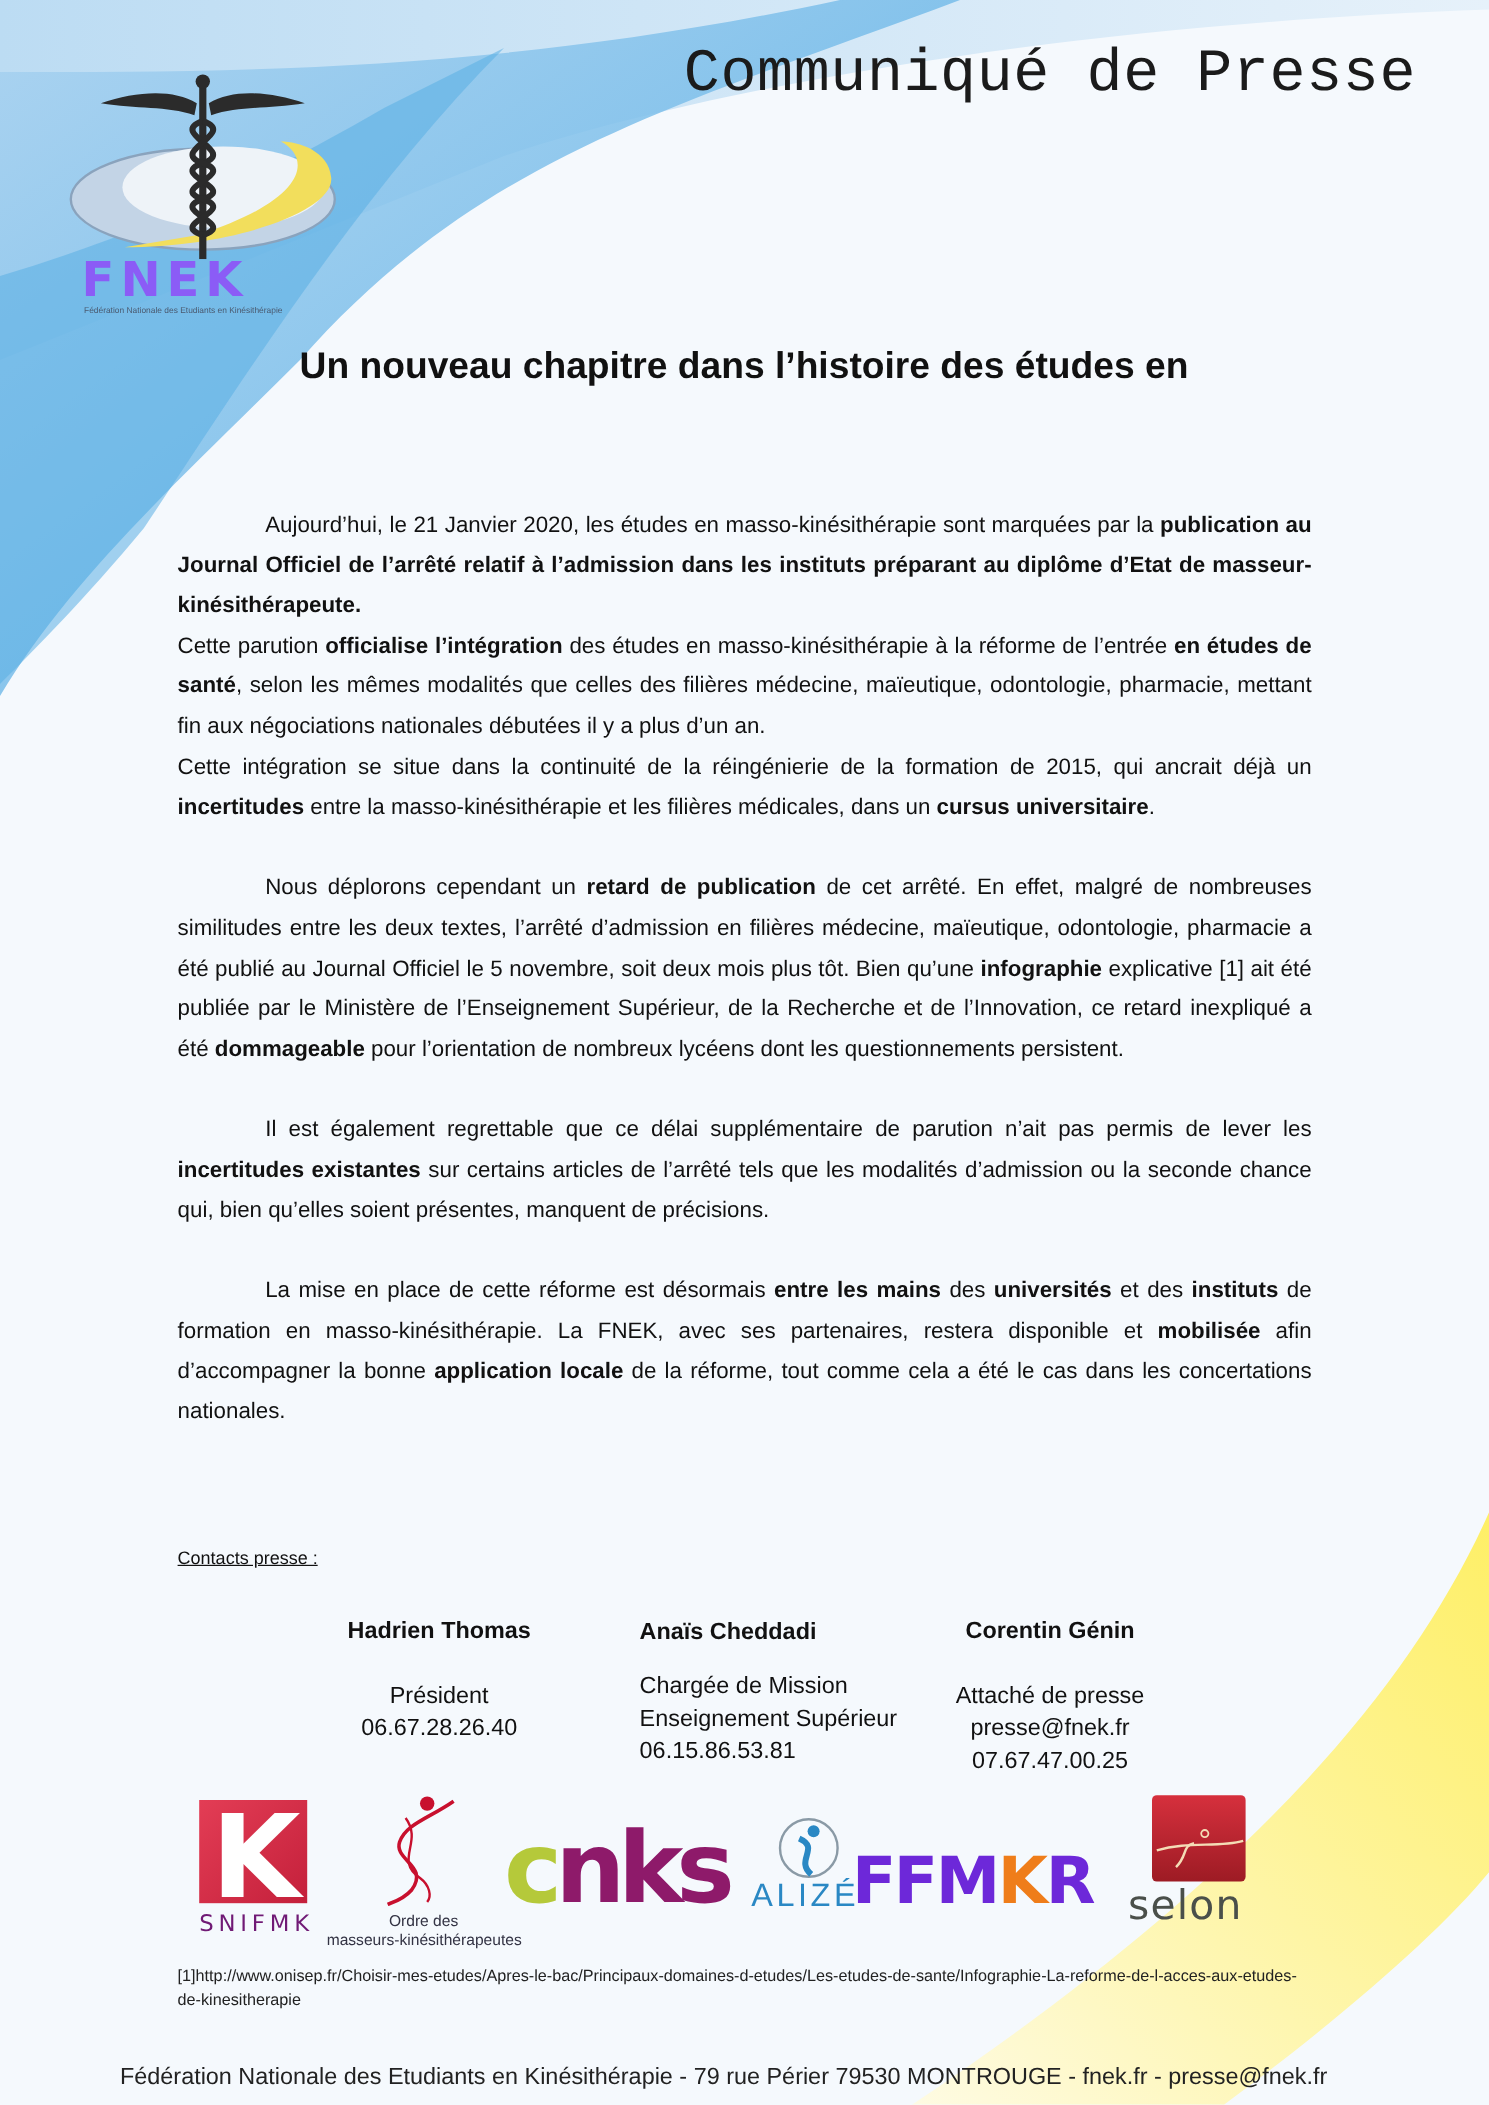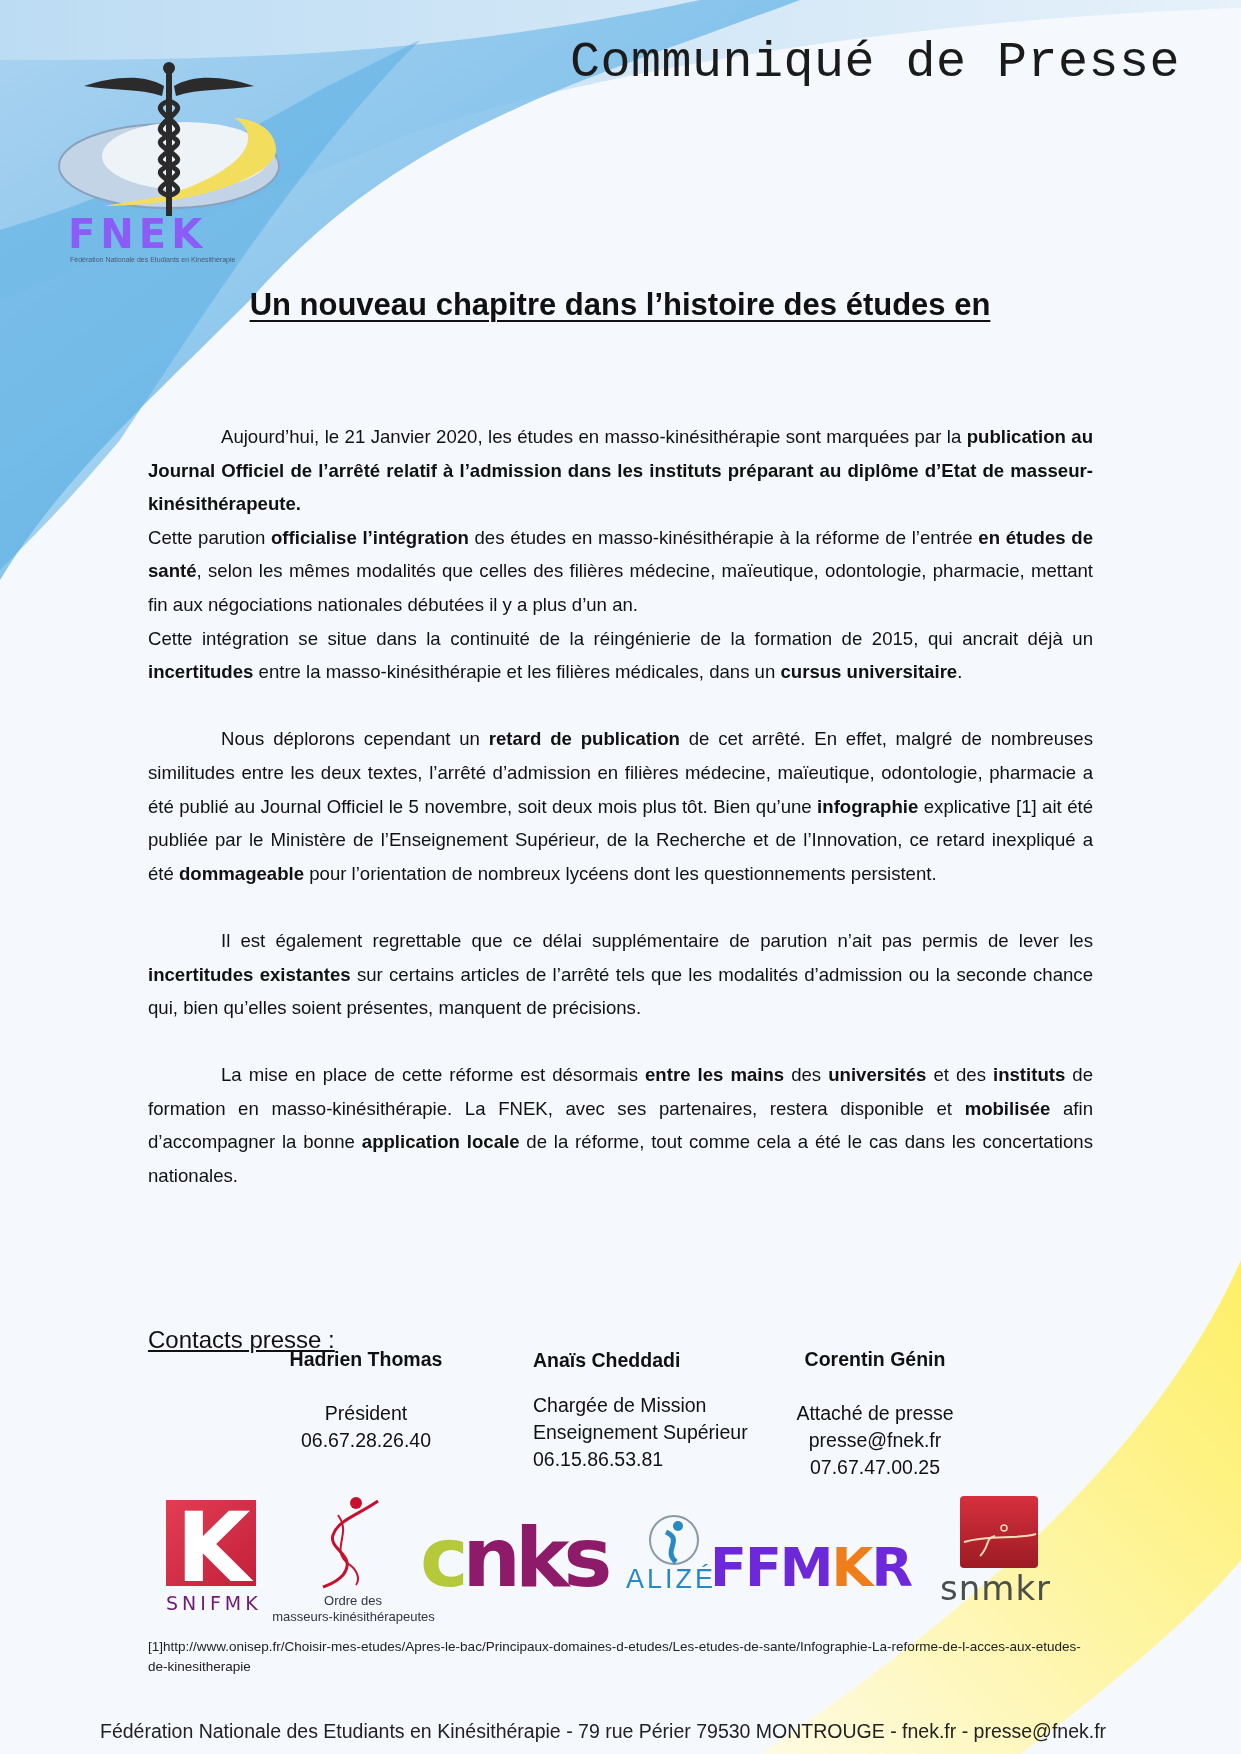--- a/index.html
+++ b/index.html
@@ -25,34 +25,34 @@
   }
   #logo .fnek-sub {
     position:absolute; left:26px; top:200px; font-size:7px; color:#4a5a70; white-space:nowrap;
   }
 
   
   #title {
     left:150px; top:278px; width:940px; text-align:center;
     font-weight:bold; font-size:31px; line-height:54px;
   }
-  #title span { text-decoration:underline; text-underline-offset:5px; text-decoration-thickness:2px; }
+  #title span { text-underline-offset:5px; text-decoration-thickness:2px; }
 
   
   #body {
     left:148px; top:420px; width:945px;
     font-size:18.6px; line-height:33.6px; text-align:justify;
   }
   #body p { margin:0; }
   #body p.indent { text-indent:73px; }
   #body .gap { height:33.6px; }
   #body b { font-weight:bold; }
 
   #contacts-label {
-    left:148px; top:1326px; font-size:24px; text-decoration:underline;
+    left:148px; top:1290px; font-size:15px; text-decoration:underline;
   }
 
   .contact { position:absolute; z-index:1; font-size:19.5px; line-height:27px; }
   .contact .name { font-weight:bold; font-size:19.5px; }
   .contact.c1 { left:256px; top:1346px; width:220px; text-align:center; }
   .contact.c2 { left:533px; top:1347px; width:250px; text-align:left; }
   .contact.c3 { left:770px; top:1346px; width:210px; text-align:center; }
 
   
   .logo-box { position:absolute; z-index:1; }
@@ -205,18 +205,18 @@
 </div>
 
 <div id="snmkr" class="logo-box">
   <div class="sq">
     <svg width="78" height="72" viewBox="0 0 78 72">
       <path d="M4,46 C30,38 55,44 76,38" stroke="#f4dcb6" stroke-width="2" fill="none"></path>
       <path d="M20,60 C30,50 25,42 35,40" stroke="#f4dcb6" stroke-width="2" fill="none"></path>
       <circle cx="44" cy="32" r="3" fill="none" stroke="#f4dcb6" stroke-width="1.5"></circle>
     </svg>
   </div>
-  <div class="txt">snmkr</div>
+  <div class="txt">selon</div>
 </div>
 
 <div id="footnote" class="layer">[1]http://www.onisep.fr/Choisir-mes-etudes/Apres-le-bac/Principaux-domaines-d-etudes/Les-etudes-de-sante/Infographie-La-reforme-de-l-acces-aux-etudes-de-kinesitherapie</div>
 
 <div id="footer" class="layer">Fédération Nationale des Etudiants en Kinésithérapie - 79 rue Périer 79530 MONTROUGE - fnek.fr - presse@fnek.fr</div>
 
 </body></html>

